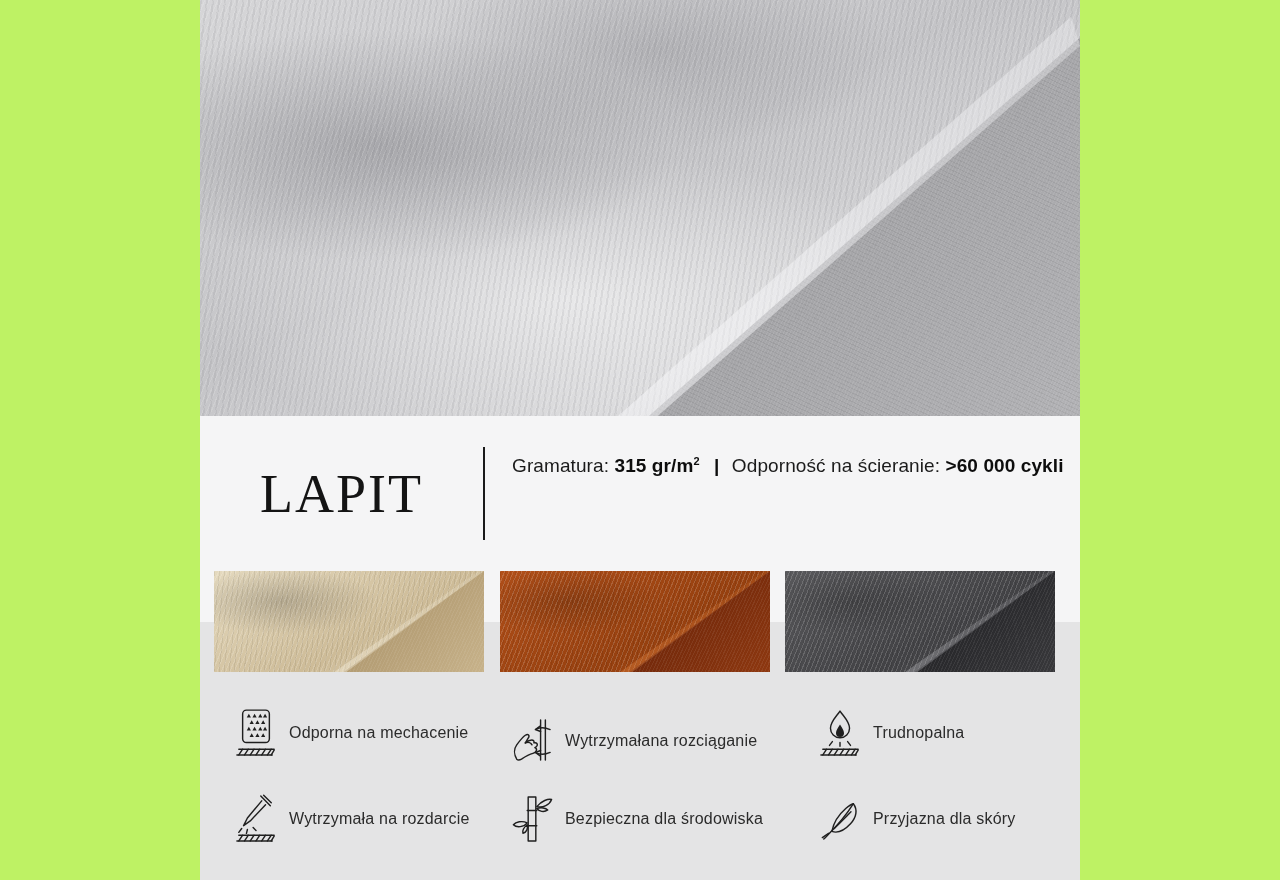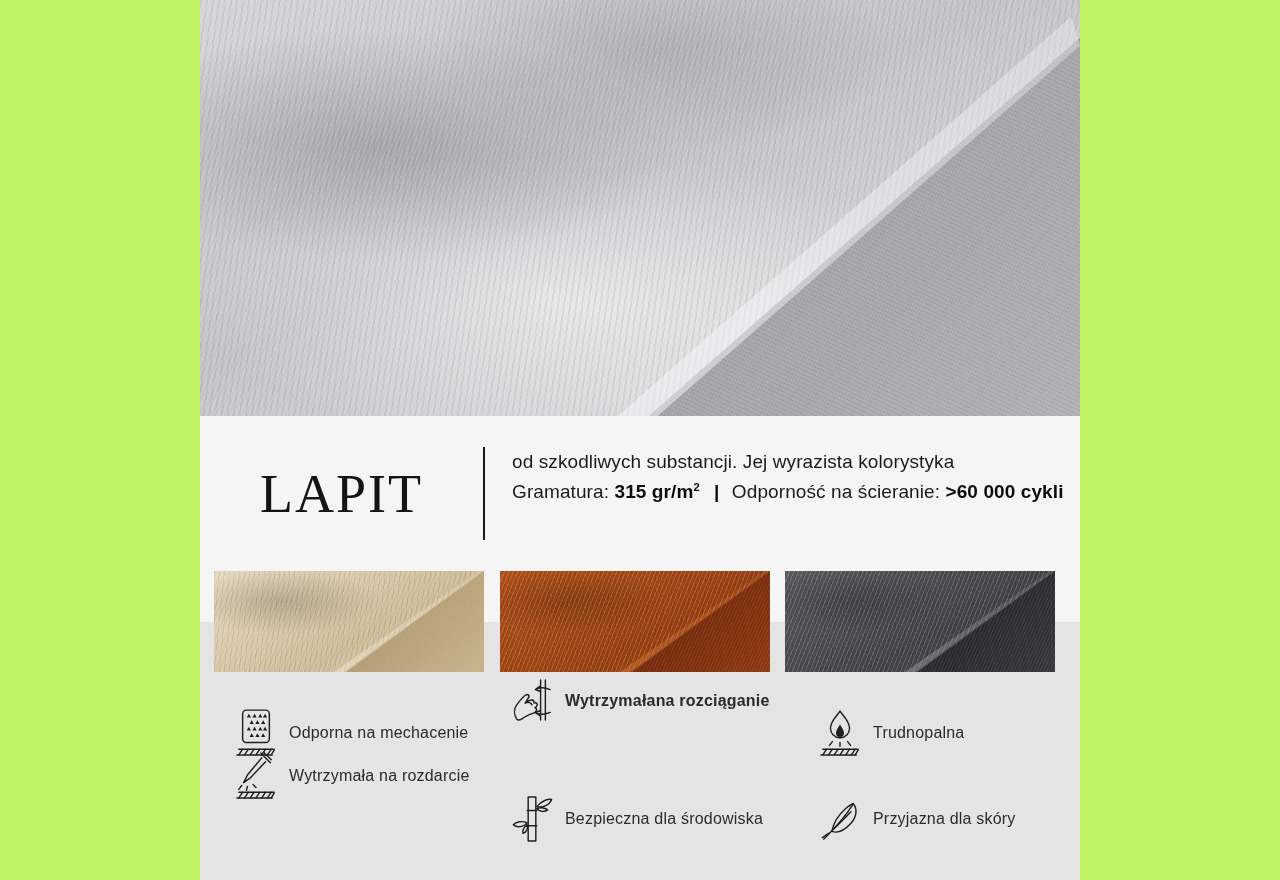--- a/index.html
+++ b/index.html
@@ -76,38 +76,37 @@
     background:linear-gradient(115deg, var(--ridge), rgba(255,255,255,0));
   }
   .swatch.s1{left:14px;} .swatch.s2{left:300px;} .swatch.s3{left:585px;}
 
   
   .feature{
     position:absolute;display:flex;align-items:center;gap:12px;height:58px;
   }
   .feature svg{flex:0 0 auto;display:block;}
   .feature .label{font-size:16px;color:#2b2b2b;letter-spacing:0.2px;white-space:nowrap;}
-  .f1{left:35px;top:704px;} .f2{left:311px;top:672px;font-weight:bold;} .f3{left:619px;top:704px;}
-  .f4{left:35px;top:747px;} .f5{left:311px;top:790px;} .f6{left:619px;top:790px;}
+  .f1{left:35px;top:704px;} .f2{left:311px;top:712px;} .f3{left:619px;top:704px;}
+  .f4{left:35px;top:790px;} .f5{left:311px;top:790px;} .f6{left:619px;top:790px;}
   .ic{stroke:#1f1f1f;stroke-width:1.5;fill:none;stroke-linecap:round;stroke-linejoin:round;}
   .ic .fill{fill:#1f1f1f;stroke:none;}
 </style>
 </head>
 <body>
 
 <div class="stage">
   <div class="column">
 
     <div class="hero" style="--base1: #d6d6d8; --base2: #c4c4c7; --fold1: #b2b2b5; --fold2: #a0a0a3; --ridge: #f2f2f4;"></div>
 
     <div class="info">
       <div class="brand">LAPIT</div>
       <div class="divider"></div>
       <div class="desc">
-        <div class="line">od szkodliwych substancji. Jej wyrazista kolorystyka</div>
         <div class="spec-line">
           <span>Gramatura:</span>
           <b><span>315 gr/m</span><sup>2</sup></b>
           <b class="sep">|</b>
           <span>Odporność na ścieranie:</span>
           <b>&gt;60 000 cykli</b>
         </div>
       </div>
     </div>
 

